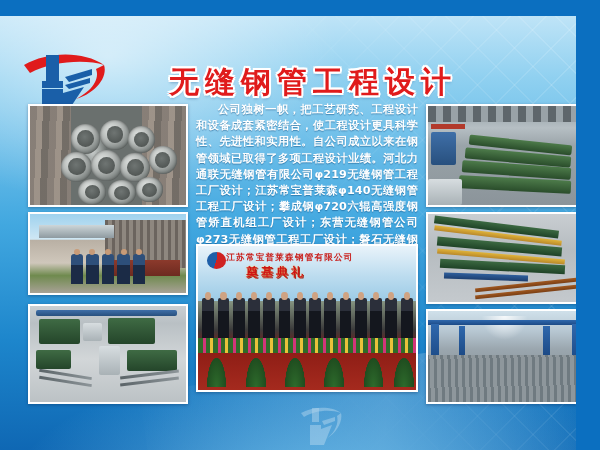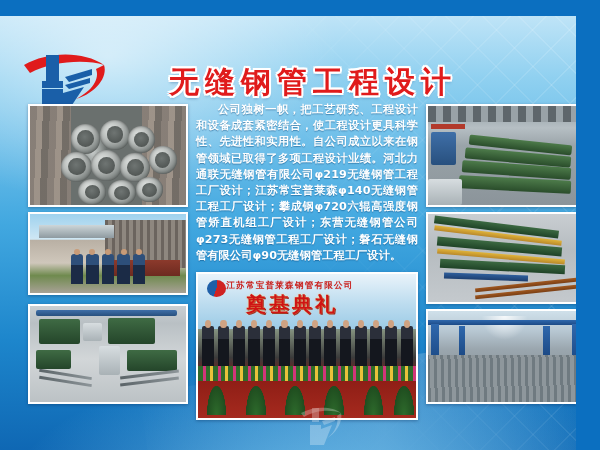--- a/index.html
+++ b/index.html
@@ -115,36 +115,36 @@
   #photo-yard{left:28px;top:288px;width:160px;height:100px;}
   #photo-yard .ph-inner{
     background:linear-gradient(180deg,#c9cfd3 0%,#b9c0c4 18%,#d2d6d8 55%,#bcc2c5 100%);
   }
   .mach{position:absolute;background:linear-gradient(180deg,#3f6b44,#24452a);border-radius:2px;}
   .mach.light{background:linear-gradient(180deg,#d7dde0,#a9b2b6);}
   .mach.blue{background:linear-gradient(180deg,#3f6fa8,#28507e);}
   .rail{position:absolute;height:3px;background:linear-gradient(90deg,#5b6468,#8d9599);}
 
   
-  #photo-ceremony{left:196px;top:256px;width:222px;height:148px;padding-left:46px;}
+  #photo-ceremony{left:196px;top:228px;width:222px;height:148px;padding-left:46px;}
   #photo-ceremony .ph-inner{
     background:linear-gradient(180deg,#cfe6f3 0%,#a8cfe6 26%,#7f8c7a 40%,#3b3b3b 58%,#7e1b15 72%,#8e2019 100%);
   }
   .banner-strip{position:absolute;left:0;top:0;width:100%;height:38%;
     background:linear-gradient(180deg,#e9f3fa 0%,#bcdcef 55%,#9ccbe6 100%);}
   .banner-text{
     position:absolute;left:13%;top:5%;width:84%;height:11%;
     color:#c9211e;font-size:8.6px;font-weight:bold;letter-spacing:1.2px;
     white-space:nowrap;line-height:1;
   }
   .banner-logo{position:absolute;left:4%;top:4%;width:9%;height:12%;border-radius:50%;
     background:conic-gradient(from 200deg,#1f5fa8 0 45%,#cf2222 45% 100%);}
   .big-red{
     position:absolute;left:22%;top:14%;width:58%;height:22%;
-    color:#cf1414;font-size:20px;font-weight:bold;letter-spacing:3px;
+    color:#cf1414;font-size:12px;font-weight:bold;letter-spacing:3px;
     white-space:nowrap;line-height:1;
     text-shadow:0 0 2px rgba(255,220,120,.9),1px 1px 0 #8c0d0d;
   }
   .crowd{position:absolute;left:0;top:36%;width:100%;height:30%;}
   .cp{position:absolute;bottom:0;width:5.4%;height:100%;border-radius:2px 2px 0 0;
     background:linear-gradient(180deg,#2b2f3a 0 30%,#14171e 30% 100%);}
   .cp::before{content:"";position:absolute;left:24%;top:-14%;width:52%;height:18%;border-radius:50%;background:#cfa383;}
   .flowerline{position:absolute;left:0;top:64%;width:100%;height:12%;
     background:repeating-linear-gradient(90deg,#2f6b2a 0 5px,#d1357a 5px 8px,#2f6b2a 8px 12px,#e8c23a 12px 15px);}
   .redcarpet{position:absolute;left:0;bottom:0;width:100%;height:26%;

